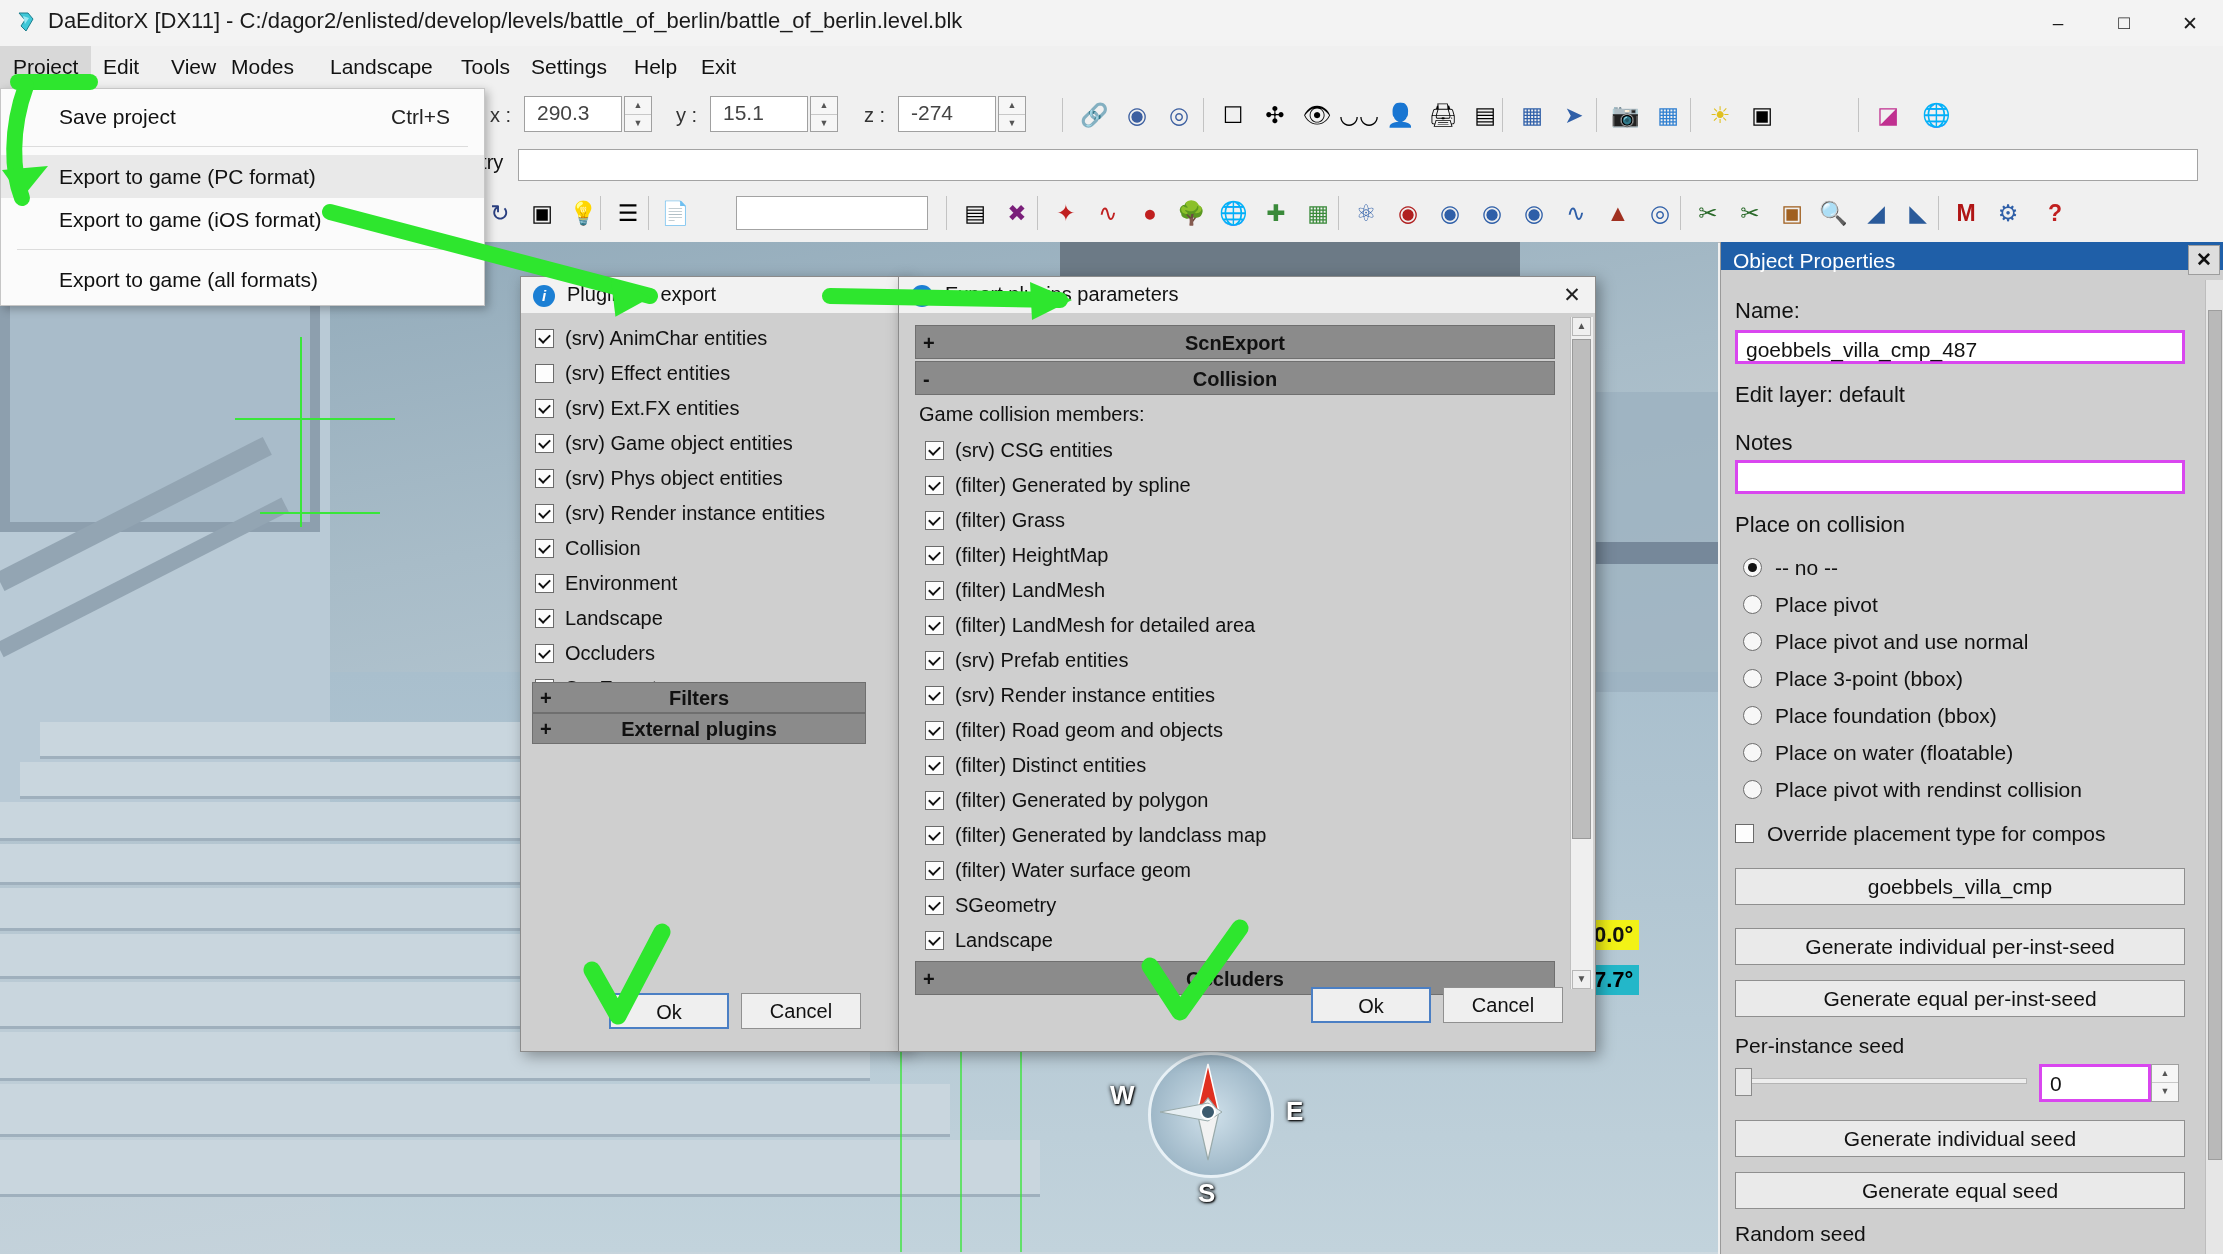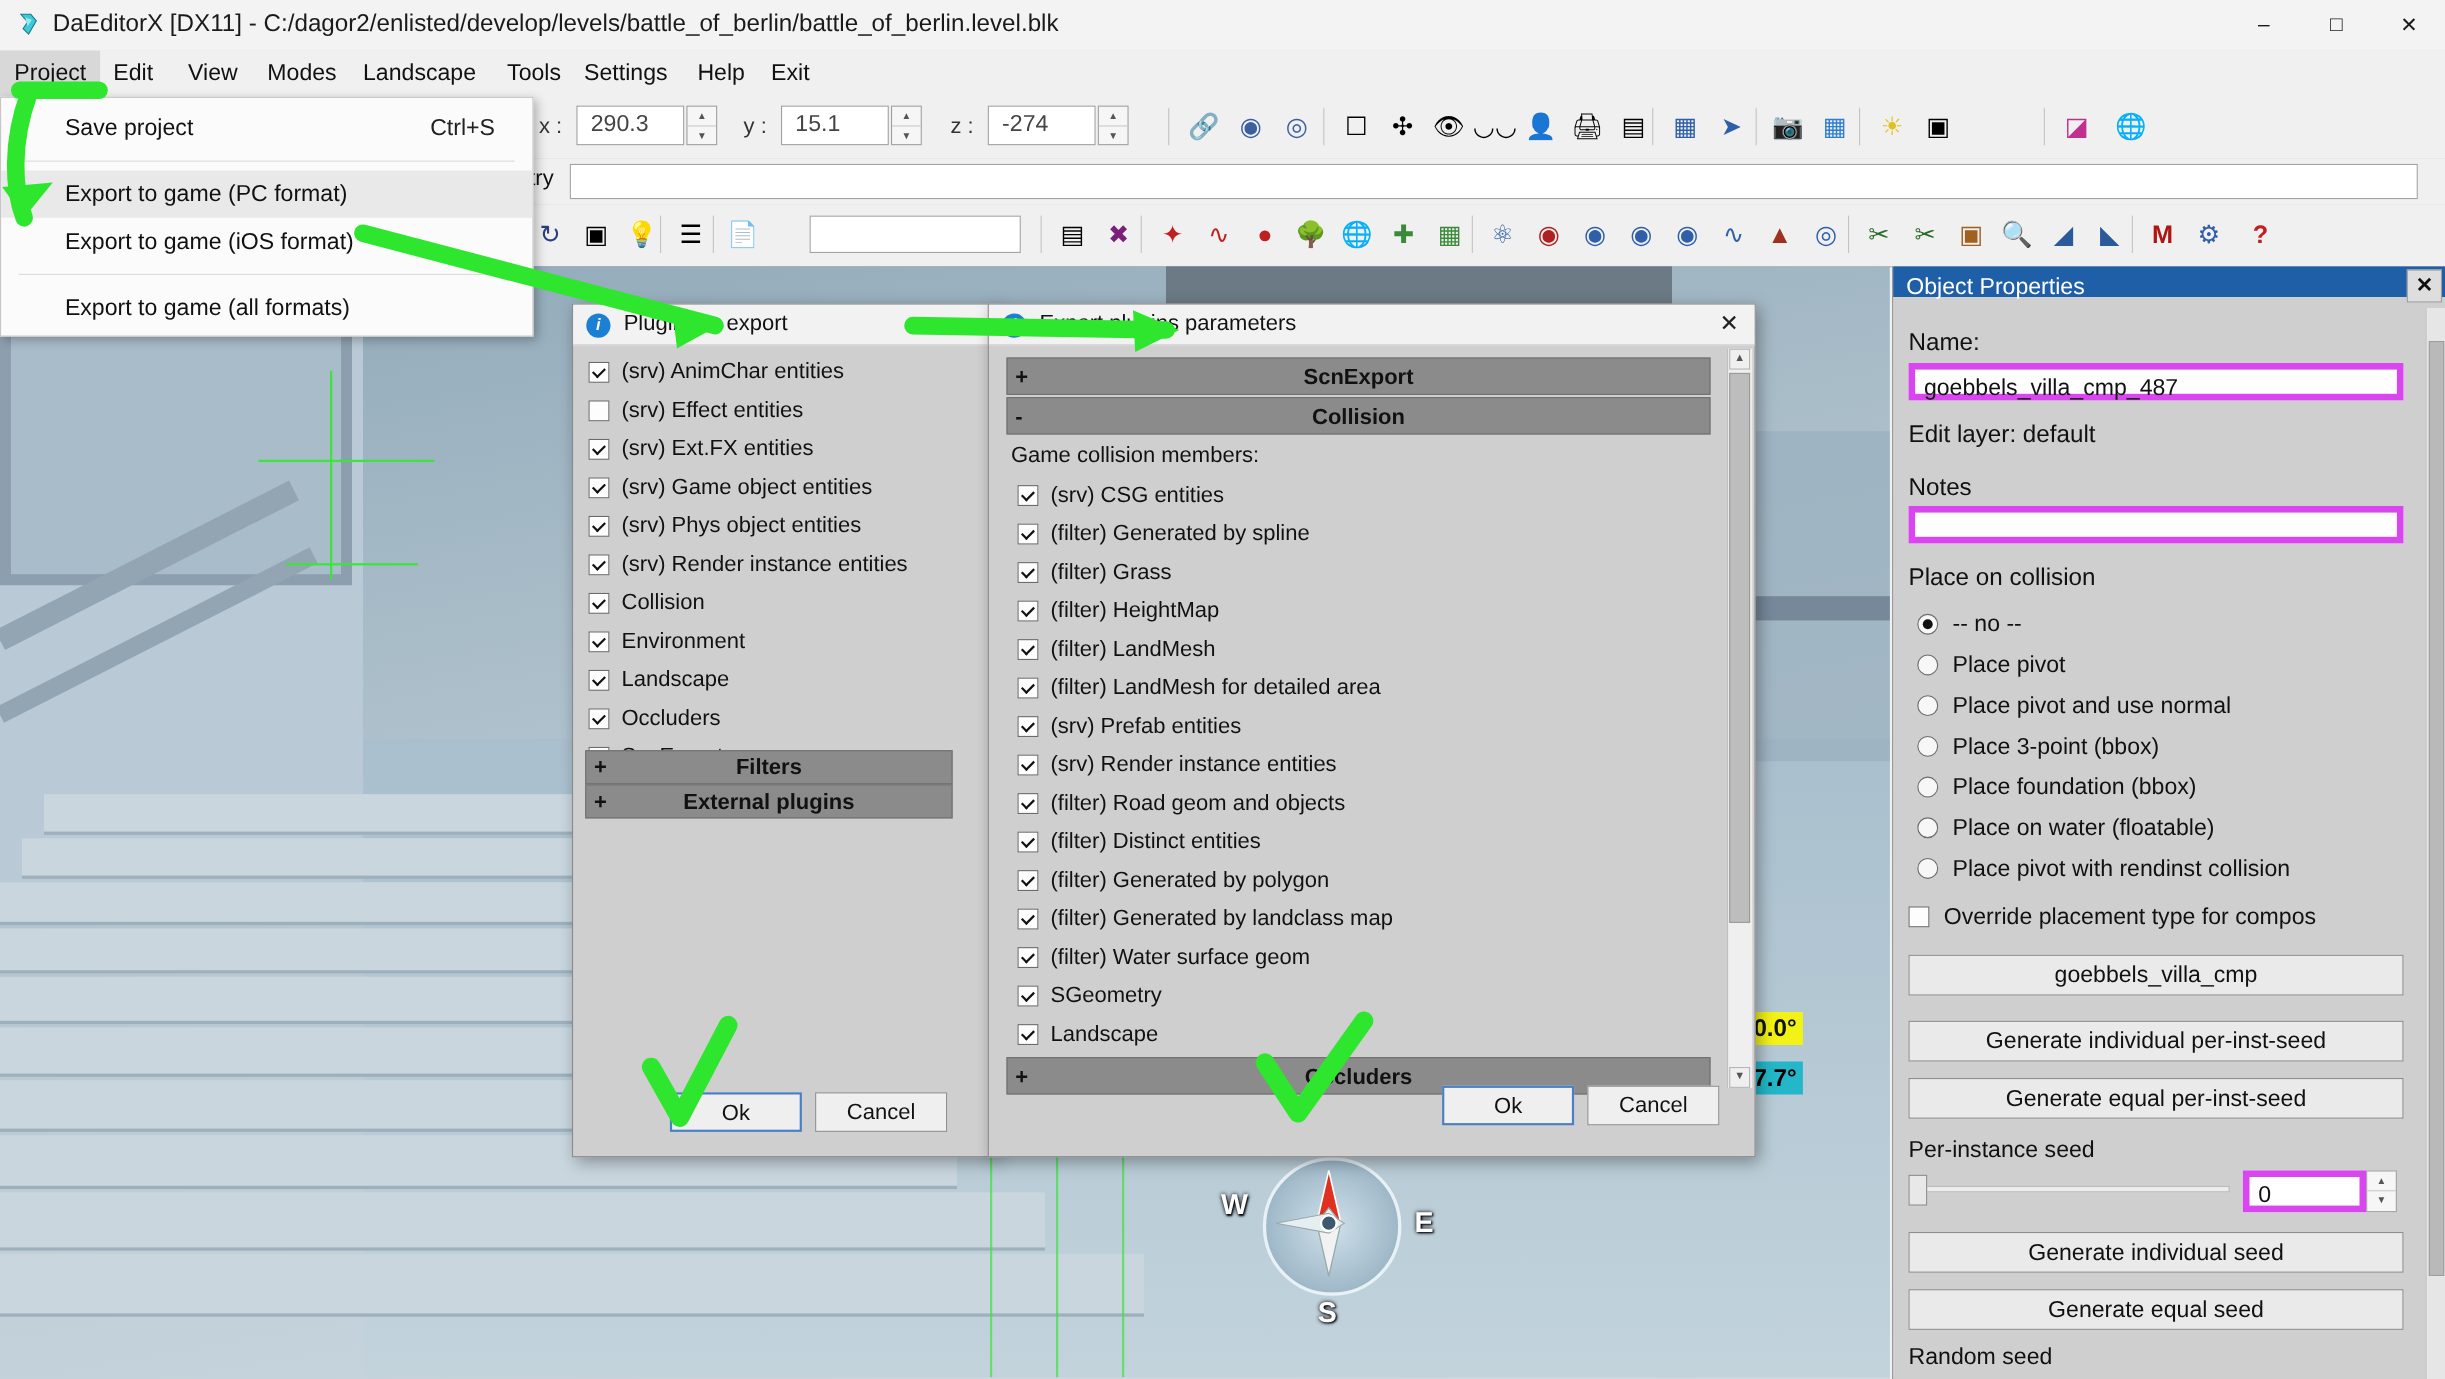--- a/index.html
+++ b/index.html
@@ -91,21 +91,21 @@
   .sb-arrow{position:absolute;left:1px;width:19px;height:19px;background:#efefef;border:1px solid #b6b6b6;
      box-sizing:border-box;text-align:center;line-height:16px;font-size:10px;color:#555;}
 
   
   .objpanel{position:absolute;left:1720px;top:242px;width:503px;height:1012px;background:#cfcfcf;border-left:1px solid #9a9a9a;overflow:hidden;z-index:20;}
   .op-title{position:relative;height:28px;background:#1f5fa8;}
   .op-title .t{position:absolute;left:12px;top:7px;font-size:21px;color:#fff;}
   .op-title .x{position:absolute;right:4px;top:3px;width:32px;height:30px;background:#dedede;border:1px solid #9d9d9d;
      text-align:center;line-height:28px;font-size:19px;color:#111;font-weight:bold;box-sizing:border-box;}
   .op-lbl{position:absolute;font-size:22px;color:#111;white-space:nowrap;}
-  .op-input{position:absolute;background:#fff;border:6px solid #d946ef;box-sizing:border-box;}
+  .op-input{position:absolute;background:#fff;border:3px solid #d946ef;box-sizing:border-box;}
   .op-input span{display:block;padding:5px 0 0 8px;font-size:21px;color:#111;}
   .op-radio{position:absolute;font-size:21px;color:#111;padding-left:34px;white-space:nowrap;height:28px;line-height:28px;}
   .rbox{position:absolute;left:2px;top:4px;width:19px;height:19px;border-radius:50%;background:#f7f7f7;border:1px solid #6d6d6d;box-sizing:border-box;}
   .rbox.on:after{content:"";position:absolute;left:4px;top:4px;width:9px;height:9px;border-radius:50%;background:#111;}
   .op-btn{position:absolute;height:37px;line-height:35px;text-align:center;font-size:21px;color:#111;
      background:#eaeaea;border:1px solid #8f8f8f;box-sizing:border-box;}
   .op-slider{position:absolute;height:6px;background:#ededed;border:1px solid #b5b5b5;box-sizing:border-box;}
   .op-slider-knob{position:absolute;width:17px;height:28px;background:#e8e8e8;border:1px solid #8b8b8b;box-sizing:border-box;}
   .op-sb{position:absolute;right:0;top:38px;width:18px;height:974px;background:#e6e6e6;border-left:1px solid #bdbdbd;}
   .op-sb-thumb{position:absolute;left:2px;top:30px;width:14px;height:850px;background:#b9b9b9;border:1px solid #9e9e9e;box-sizing:border-box;}
@@ -130,21 +130,21 @@
       <div class="win-btn">–</div>
       <div class="win-btn">□</div>
       <div class="win-btn close">✕</div>
     </div>
   </div>
 
   <div class="menubar">
     <div class="menu-item active" style="left:0px">Project</div>
     <div class="menu-item" style="left:90px">Edit</div>
     <div class="menu-item" style="left:158px">View</div>
-    <div class="menu-item" style="left:230px">Modes</div>
+    <div class="menu-item" style="left:218px">Modes</div>
     <div class="menu-item" style="left:317px">Landscape</div>
     <div class="menu-item" style="left:448px">Tools</div>
     <div class="menu-item" style="left:518px">Settings</div>
     <div class="menu-item" style="left:621px">Help</div>
     <div class="menu-item" style="left:688px">Exit</div>
   </div>
 
   <div class="toolrow1">
     <div class="coordlbl" style="left:490px">x :</div>
     <div class="numbox" style="left:524px;width:98px">

